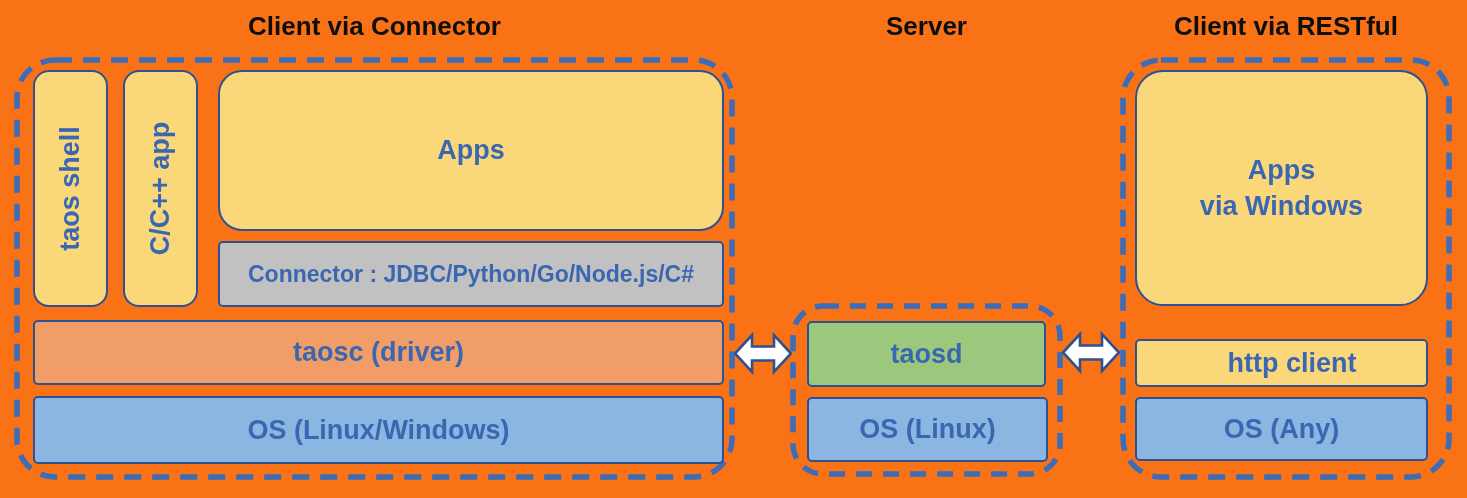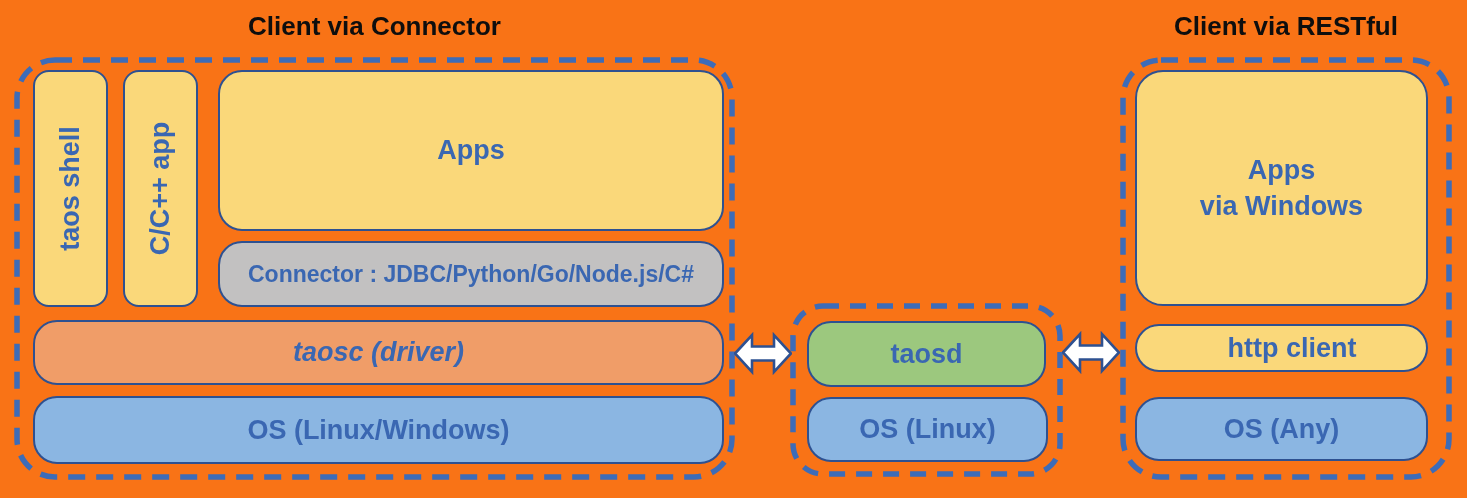--- a/index.html
+++ b/index.html
@@ -34,44 +34,45 @@
   .dashed-frame svg{display:block;}
   .box{
     position:absolute;
     display:flex;align-items:center;justify-content:center;
     border:2.5px solid var(--box_border);
     color:var(--label_blue);
     font-weight:700;
     text-align:center;
   }
   .fill-yellow{background:var(--yellow);}
-  .fill-orange{background:var(--orange);font-style:italic;}
+  .fill-orange{background:var(--orange);}
   .fill-blue{background:var(--lightblue);}
   .fill-green{background:var(--green);}
   .fill-gray{background:var(--gray);}
-  .r14{border-radius:24px;}
+  .r14{border-radius:5px;}
   .r16{border-radius:16px;}
   .r24{border-radius:24px;}
   .r28{border-radius:28px;}
   .label-lg{font-size:27px;}
   .label-md{font-size:23px;}
   .vlabel{
     transform:rotate(-90deg);
     white-space:nowrap;
     font-size:27px;font-weight:700;color:var(--label_blue);
   }
   .two-line{line-height:1.35;}
   .arrow{position:absolute;}
 </style>
 </head>
 <body>
 
 <div class="canvas">
 
   <div class="title" style="left:14px;width:721px;">Client via Connector</div>
+  <div class="title" style="left:790px;width:273px;">Server</div>
   <div class="title" style="left:1120px;width:332px;">Client via RESTful</div>
 
   <div class="dashed-frame" style="left:14px;top:57px;">
     <svg width="721" height="423" viewBox="0 0 721 423">
       <rect x="3" y="3" width="715" height="417" rx="38" ry="38" fill="none" stroke="var(--dashed_border)" stroke-width="5.5" stroke-dasharray="17 11"></rect>
     </svg>
   </div>
   <div class="dashed-frame" style="left:790px;top:303px;">
     <svg width="273" height="174" viewBox="0 0 273 174">
       <rect x="3" y="3" width="267" height="168" rx="30" ry="30" fill="none" stroke="var(--dashed_border)" stroke-width="5.5" stroke-dasharray="16 11"></rect>
@@ -115,21 +116,21 @@
     <span>OS (Linux)</span>
   </div>
 
   <div class="box fill-yellow r28 label-lg two-line" style="left:1135px;top:70px;width:293px;height:236px;">
     <span>
       <span style="display:block">Apps</span>
       <span style="display:block">via Windows</span>
     </span>
   </div>
 
-  <div class="box fill-yellow r14 label-lg" style="left:1135px;top:324px;width:293px;height:48px;padding-left:21px;">
+  <div class="box fill-yellow r14 label-lg" style="left:1135px;top:339px;width:293px;height:48px;padding-left:21px;">
     <span>http client</span>
   </div>
 
   <div class="box fill-blue r14 label-lg" style="left:1135px;top:397px;width:293px;height:64px;">
     <span>OS (Any)</span>
   </div>
 
   <div class="arrow" style="left:734px;top:330px;">
     <svg width="58" height="47" viewBox="0 0 58 47">
       <polygon points="1,23.5 18,5 18,16.5 40,16.5 40,5 57,23.5 40,42 40,30.5 18,30.5 18,42" fill="#ffffff" stroke="var(--box_border)" stroke-width="2.6"></polygon>

